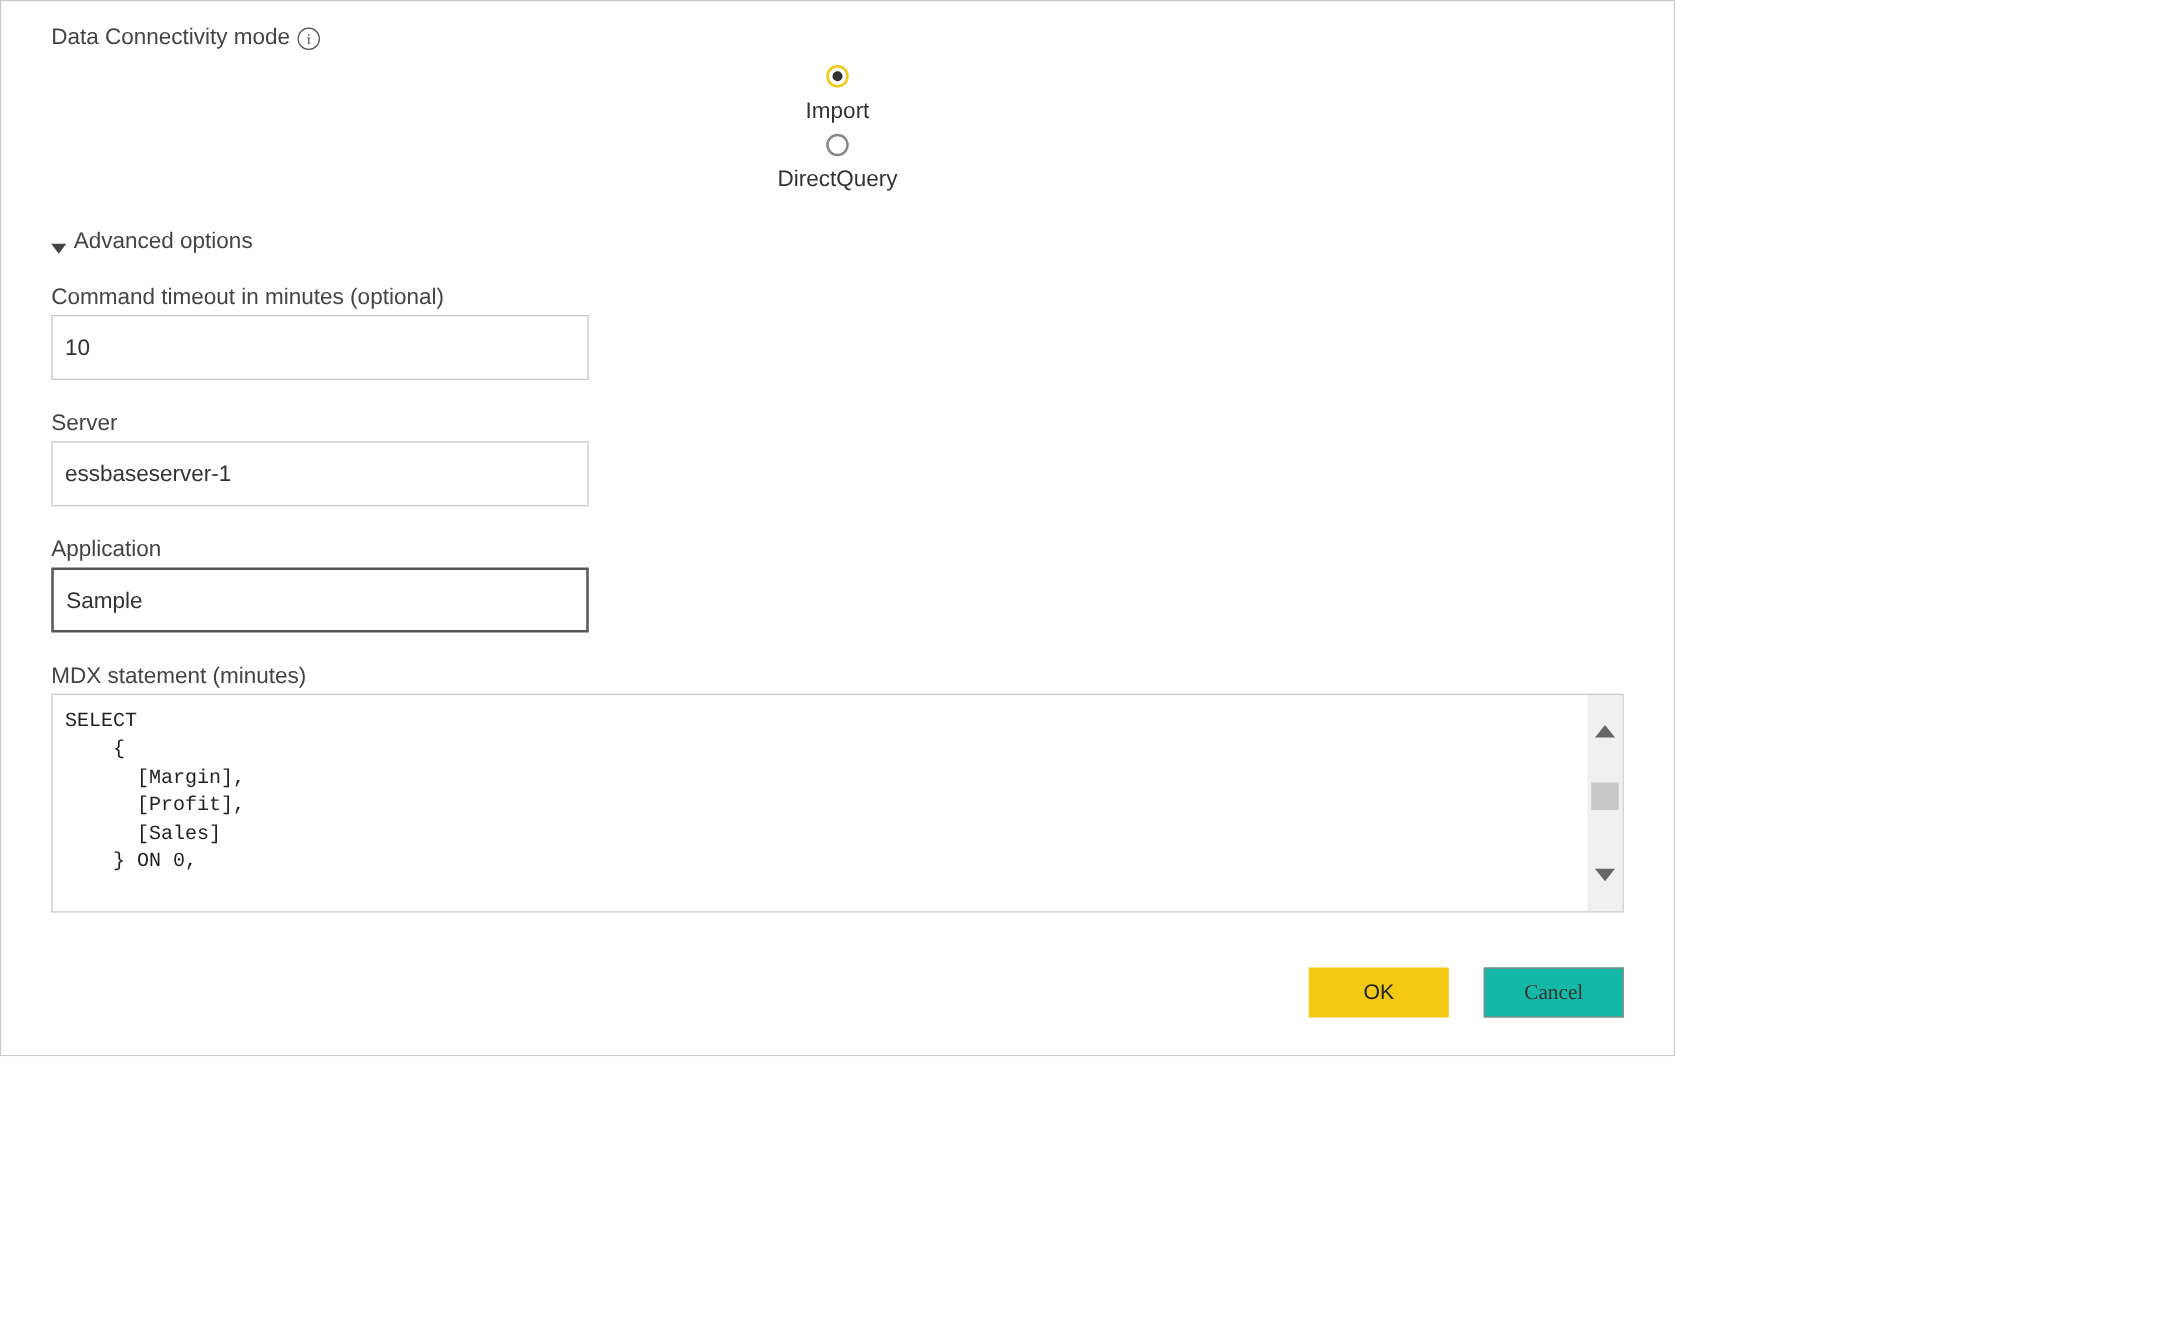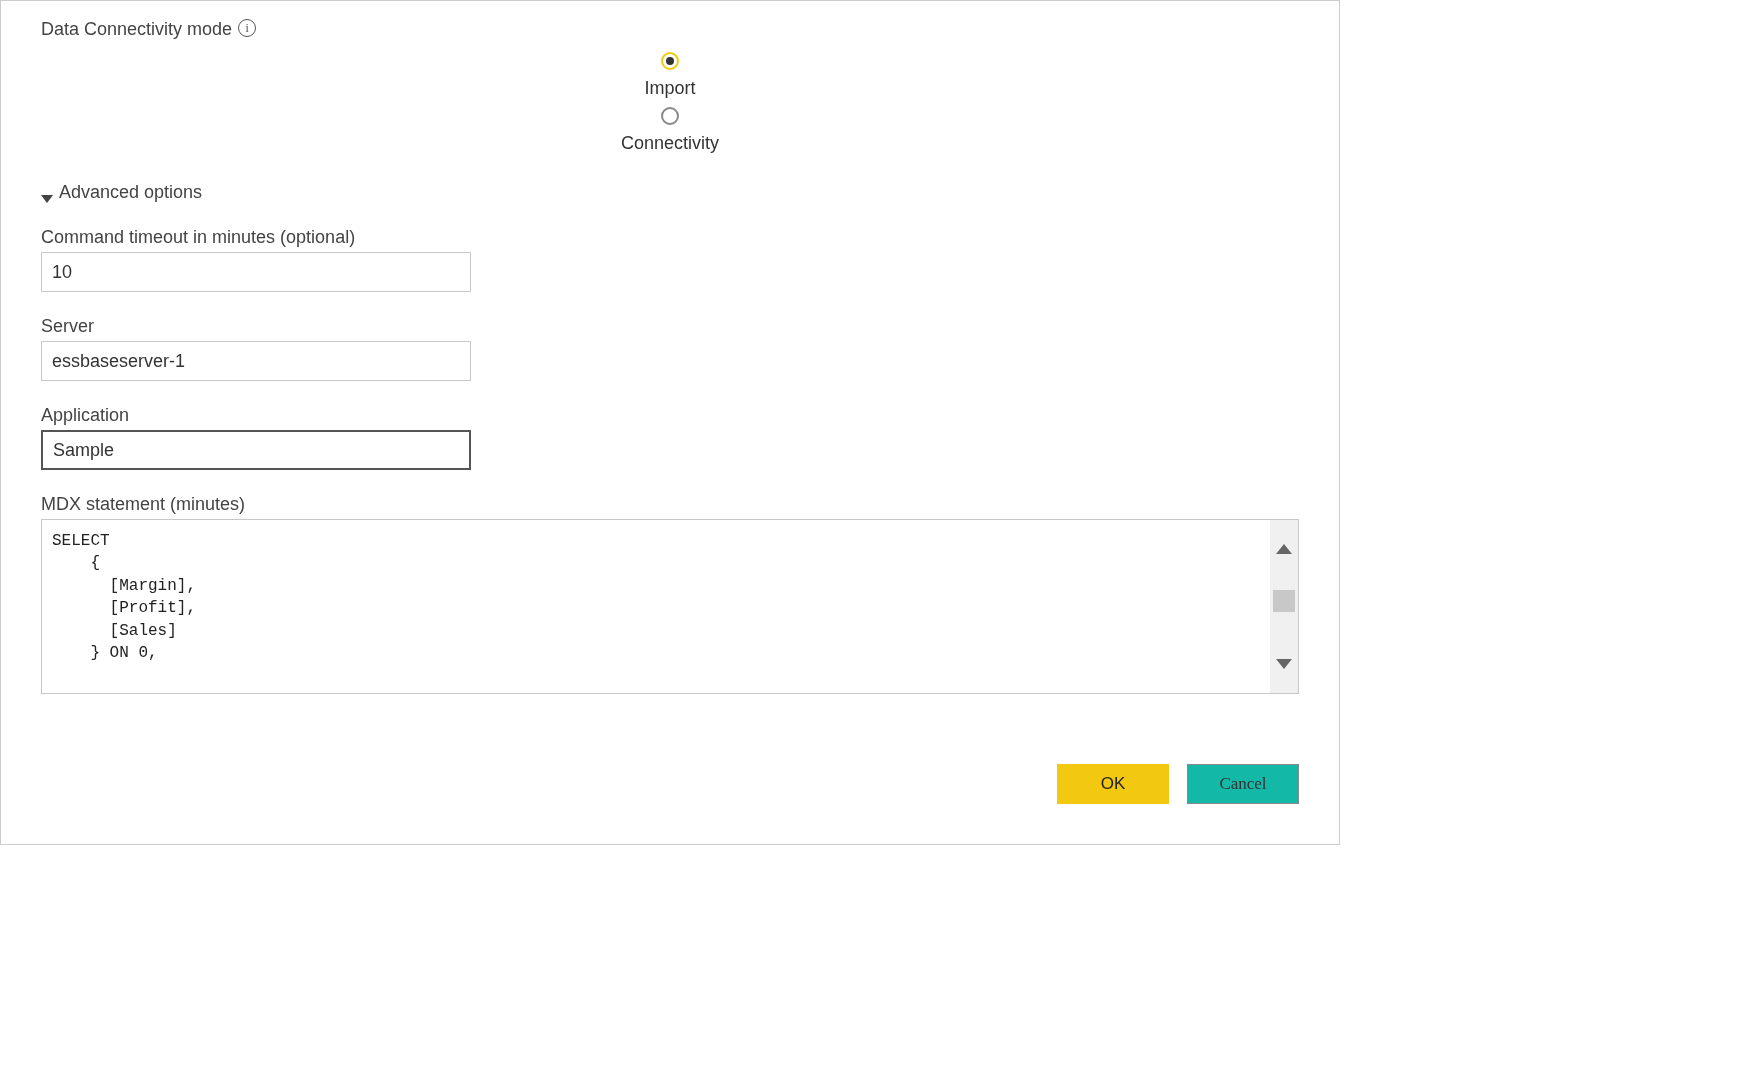--- a/index.html
+++ b/index.html
@@ -15,21 +15,21 @@
   }
   .dialog {
     width: 1340px;
     height: 845px;
     border: 1px solid #ccc;
     padding: 18px 40px 20px 40px;
     position: relative;
   }
   .section-heading {
     display: flex;
-    align-items: flex-start;
+    align-items: flex-end;
     gap: 6px;
     font-size: 18px;
     color: #444;
     margin-bottom: 12px;
   }
   .info-icon {
     display: inline-flex;
     align-items: center;
     justify-content: center;
     width: 18px;
@@ -95,21 +95,21 @@
     margin-right: 2px;
   }
   .field-label {
     font-size: 18px;
     color: #444;
     margin-bottom: 4px;
     margin-top: 24px;
   }
   .text-input {
     width: 430px;
-    height: 40px;
+    height: 52px;
     border: 1px solid #c8c8c8;
     padding: 6px 10px;
     font-size: 18px;
     color: #333;
     font-family: inherit;
   }
   .text-input.focused {
     border: 2px solid #555;
   }
   .mdx-container {
@@ -160,23 +160,23 @@
     width: 22px;
     height: 22px;
     background: #c8c8c8;
     position: absolute;
     top: 70px;
     left: 3px;
   }
   .button-row {
     position: absolute;
     right: 40px;
-    bottom: 40px;
-    display: flex;
-    gap: 18px;
+    bottom: 30px;
+    display: flex;
+    gap: 28px;
   }
   .btn {
     min-width: 112px;
     height: 40px;
     border: none;
     font-size: 17px;
     font-family: inherit;
     cursor: pointer;
     padding: 0 14px;
   }
@@ -205,21 +205,21 @@
     <div class="radio-row">
       <span class="radio-outer selected">
           <span class="radio-inner"></span>
         </span>
       <span>Import</span>
     </div>
     <div class="radio-row">
       <span class="radio-outer">
           <span class="radio-inner"></span>
         </span>
-      <span>Connectivity</span>
+      <span>DirectQuery</span>
     </div>
   </div>
 
   <div class="adv-heading">
     <span class="tri-icon"></span>
     <span>Advanced options</span>
   </div>
 
   <div class="field-label">Command timeout in minutes (optional)</div>
   <input class="text-input" type="text" value="10" style="">

